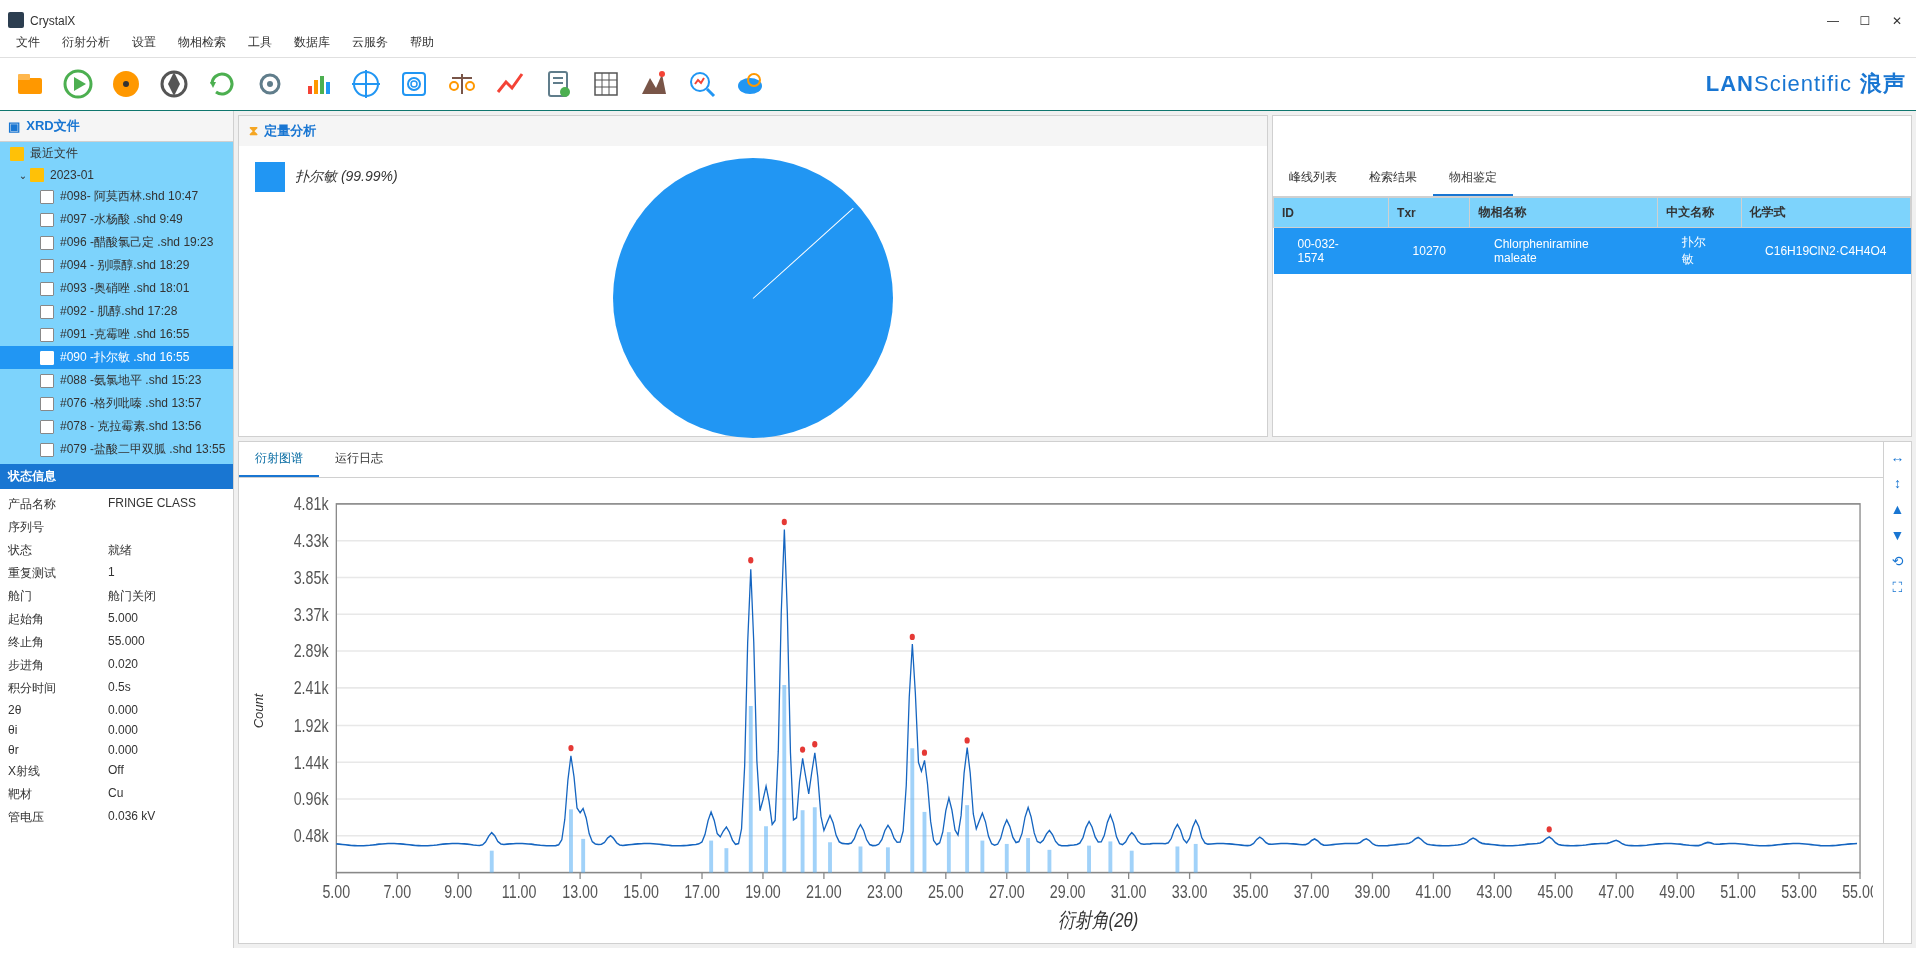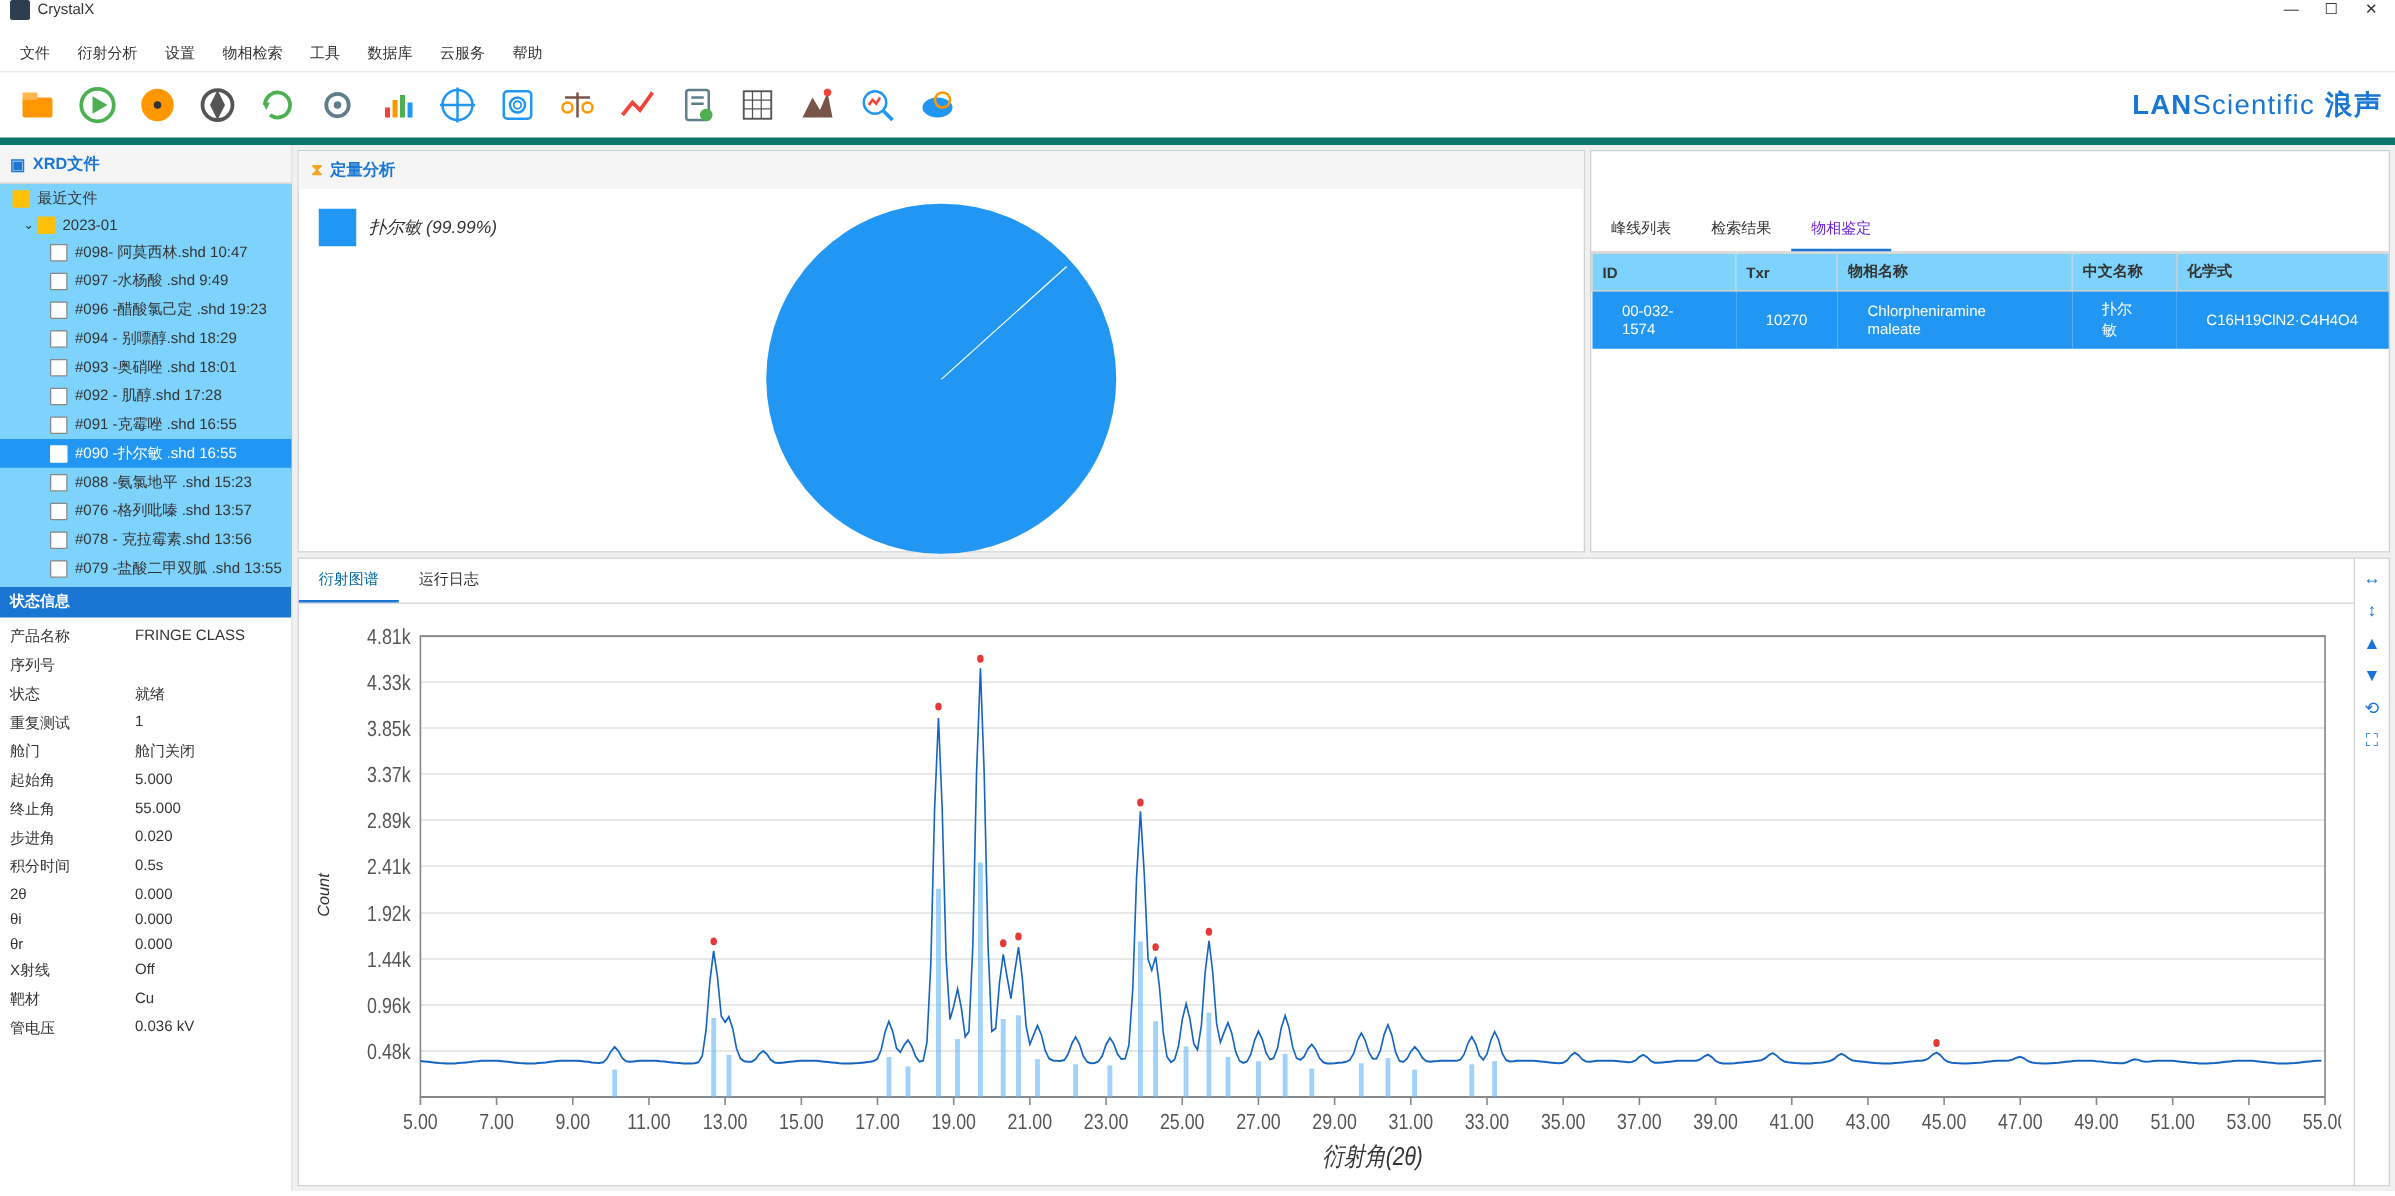--- a/index.html
+++ b/index.html
@@ -1,27 +1,27 @@
 <!DOCTYPE html>
 <html><head>
 <meta charset="utf-8">
 <style>
 * { margin: 0; padding: 0; box-sizing: border-box; font-family: "Microsoft YaHei", sans-serif; }
 body { background: #fff; font-size: 12px; color: #333; overflow: hidden; }
 
-.titlebar { display: flex; align-items: flex-start; height: 28px; padding: 0 8px; background: #fff; }
+.titlebar { display: flex; align-items: flex-end; height: 28px; padding: 0 8px; background: #fff; }
 .titlebar .app-icon { width: 16px; height: 16px; background: #2c3e50; border-radius: 2px; margin-right: 6px; }
 .titlebar .title { flex: 1; font-size: 12px; }
 .titlebar .win-btns { display: flex; gap: 18px; margin-right: 4px; }
 .titlebar .win-btn { width: 14px; height: 14px; cursor: pointer; display:flex; align-items:center; justify-content:center; }
 
 .menubar { display: flex; gap: 2px; padding: 2px 6px; background: #fff; border-bottom: 1px solid #e0e0e0; }
 .menubar .menu-item { padding: 4px 10px; cursor: pointer; font-size: 12px; }
 
-.toolbar { display: flex; align-items: center; padding: 6px 10px; background: #fff; border-bottom: 6px solid #0f766e; }
+.toolbar { display: flex; align-items: center; padding: 6px 10px; background: #fff; border-bottom: 1px solid #0f766e; }
 .toolbar .tool-btn { width: 40px; height: 40px; margin-right: 8px; display: flex; align-items: center; justify-content: center; cursor: pointer; }
 .toolbar .logo { margin-left: auto; font-size: 22px; font-weight: bold; color: #1976d2; letter-spacing: 1px; }
 .toolbar .logo .thin { font-weight: 300; }
 .toolbar .logo .cn { margin-left: 8px; }
 
 .main { display: flex; height: calc(100vh - 120px); }
 
 .left-col { width: 234px; display: flex; flex-direction: column; border-right: 1px solid #d0d0d0; }
 .panel-header { display: flex; align-items: center; padding: 6px 8px; font-size: 13px; font-weight: bold; color: #1976d2; background: #f5f5f5; border-bottom: 1px solid #d0d0d0; }
 .panel-header .ph-icon { margin-right: 6px; }
@@ -54,21 +54,21 @@
 .legend { position:absolute; left:16px; top:16px; display: flex; align-items: center; }
 .legend .swatch { width: 30px; height: 30px; background: #2196f3; margin-right: 10px; }
 .legend .label { font-style: italic; font-size: 14px; }
 .pie-wrap { flex:1; display:flex; justify-content:center; align-items:center; }
 .pie { width: 280px; height: 280px; border-radius: 50%; background: #2196f3; position: relative; }
 .pie::after { content:""; position:absolute; top:50%; left:50%; width:135px; height:1px; background:#fff; transform-origin:left center; transform:rotate(-42deg); }
 
 .result-panel { width: 640px; background: #fff; margin: 4px 4px 4px 0; border: 1px solid #d0d0d0; display: flex; flex-direction: column; }
 .result-tabs { display: flex; border-bottom: 1px solid #d0d0d0; }
 .result-tab { padding: 8px 16px; font-size: 12px; cursor: pointer; margin-top: 45px; }
-.result-tab.active { color: #6d28d9; border-bottom: 2px solid #1976d2; }
+.result-tab.active { color: #404040; border-bottom: 2px solid #1976d2; }
 .result-table { flex: 1; }
 .result-table table { width: 100%; border-collapse: collapse; font-size: 12px; }
 .result-table th { text-align: left; padding: 6px 8px; border: 1px solid #d0d0d0; font-weight: bold; background: #7dd3fc; }
 .result-table td { padding: 6px 24px; }
 .result-table tr.data-row { background: #2196f3; color: #fff; }
 
 .bottom-row { flex: 1; display: flex; margin: 0 4px 4px 4px; background: #fff; border: 1px solid #d0d0d0; }
 .chart-area { flex: 1; display: flex; flex-direction: column; }
 .chart-tabs { display: flex; border-bottom: 1px solid #d0d0d0; }
 .chart-tab { padding: 8px 16px; font-size: 12px; cursor: pointer; }

